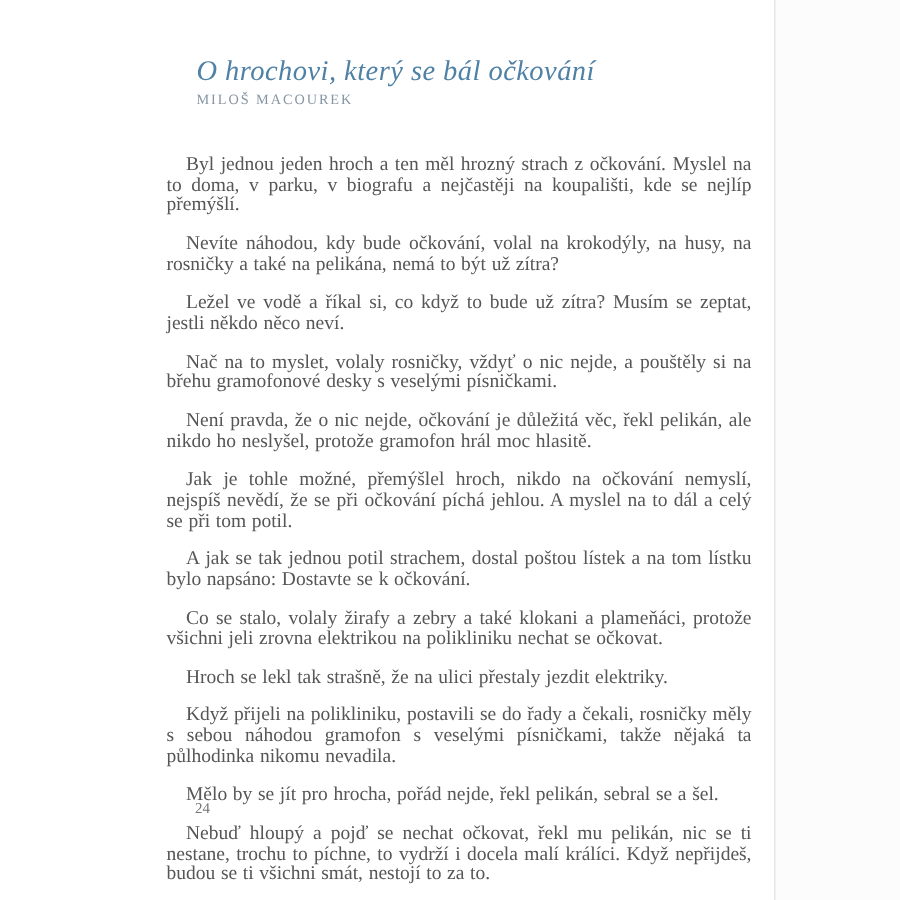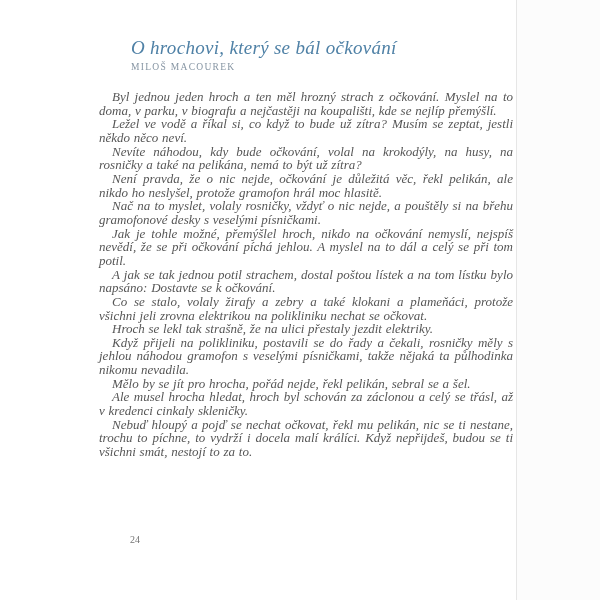--- a/index.html
+++ b/index.html
@@ -60,24 +60,23 @@
     top: 90px;
     width: 414px;
     font-family: "Liberation Serif", serif;
     font-size: 13px;
     line-height: 13.65px;
     color: #565656;
     text-align: justify;
     word-spacing: 0.04em;
   }
   .story-text p {
-    margin: 0;
+    margin: 12px;
     padding: 0;
     text-indent: 13px;
-    font-style: italic;
   }
   .page-number {
     position: absolute;
     left: 130px;
     top: 534px;
     font-family: Liberation Serif, serif;
     font-size: 10px;
     color: #747474;
   }
 </style>
@@ -87,28 +86,27 @@
 <div class="page">
   <div class="outer-margin"></div>
   <div class="page-edge-line"></div>
 
   <div class="story-title">O hrochovi, který se bál očkování</div>
 
   <div class="story-author">MILOŠ MACOUREK</div>
 
   <div class="story-text">
       <p>Byl jednou jeden hroch a ten měl hrozný strach z očkování. Myslel na to doma, v parku, v biografu a nejčastěji na koupališti, kde se nejlíp přemýšlí.</p>
+      <p>Nevíte náhodou, kdy bude očkování, volal na krokodýly, na husy, na rosničky a také na pelikána, nemá to být už zítra?</p>
       <p>Ležel ve vodě a říkal si, co když to bude už zítra? Musím se zeptat, jestli někdo něco neví.</p>
-      <p>Nevíte náhodou, kdy bude očkování, volal na krokodýly, na husy, na rosničky a také na pelikána, nemá to být už zítra?</p>
+      <p>Nač na to myslet, volaly rosničky, vždyť o nic nejde, a pouštěly si na břehu gramofonové desky s veselými písničkami.</p>
       <p>Není pravda, že o nic nejde, očkování je důležitá věc, řekl pelikán, ale nikdo ho neslyšel, protože gramofon hrál moc hlasitě.</p>
-      <p>Nač na to myslet, volaly rosničky, vždyť o nic nejde, a pouštěly si na břehu gramofonové desky s veselými písničkami.</p>
       <p>Jak je tohle možné, přemýšlel hroch, nikdo na očkování nemyslí, nejspíš nevědí, že se při očkování píchá jehlou. A myslel na to dál a celý se při tom potil.</p>
       <p>A jak se tak jednou potil strachem, dostal poštou lístek a na tom lístku bylo napsáno: Dostavte se k očkování.</p>
       <p>Co se stalo, volaly žirafy a zebry a také klokani a plameňáci, protože všichni jeli zrovna elektrikou na polikliniku nechat se očkovat.</p>
       <p>Hroch se lekl tak strašně, že na ulici přestaly jezdit elektriky.</p>
-      <p>Když přijeli na polikliniku, postavili se do řady a čekali, rosničky měly s jehlou náhodou gramofon s veselými písničkami, takže nějaká ta půlhodinka nikomu nevadila.</p>
+      <p>Když přijeli na polikliniku, postavili se do řady a čekali, rosničky měly s sebou náhodou gramofon s veselými písničkami, takže nějaká ta půlhodinka nikomu nevadila.</p>
       <p>Mělo by se jít pro hrocha, pořád nejde, řekl pelikán, sebral se a šel.</p>
-      <p>Ale musel hrocha hledat, hroch byl schován za záclonou a celý se třásl, až v kredenci cinkaly skleničky.</p>
       <p>Nebuď hloupý a pojď se nechat očkovat, řekl mu pelikán, nic se ti nestane, trochu to píchne, to vydrží i docela malí králíci. Když nepřijdeš, budou se ti všichni smát, nestojí to za to.</p>
     </div>
 
   <div class="page-number">24</div>
 </div>
 
 </body></html>

